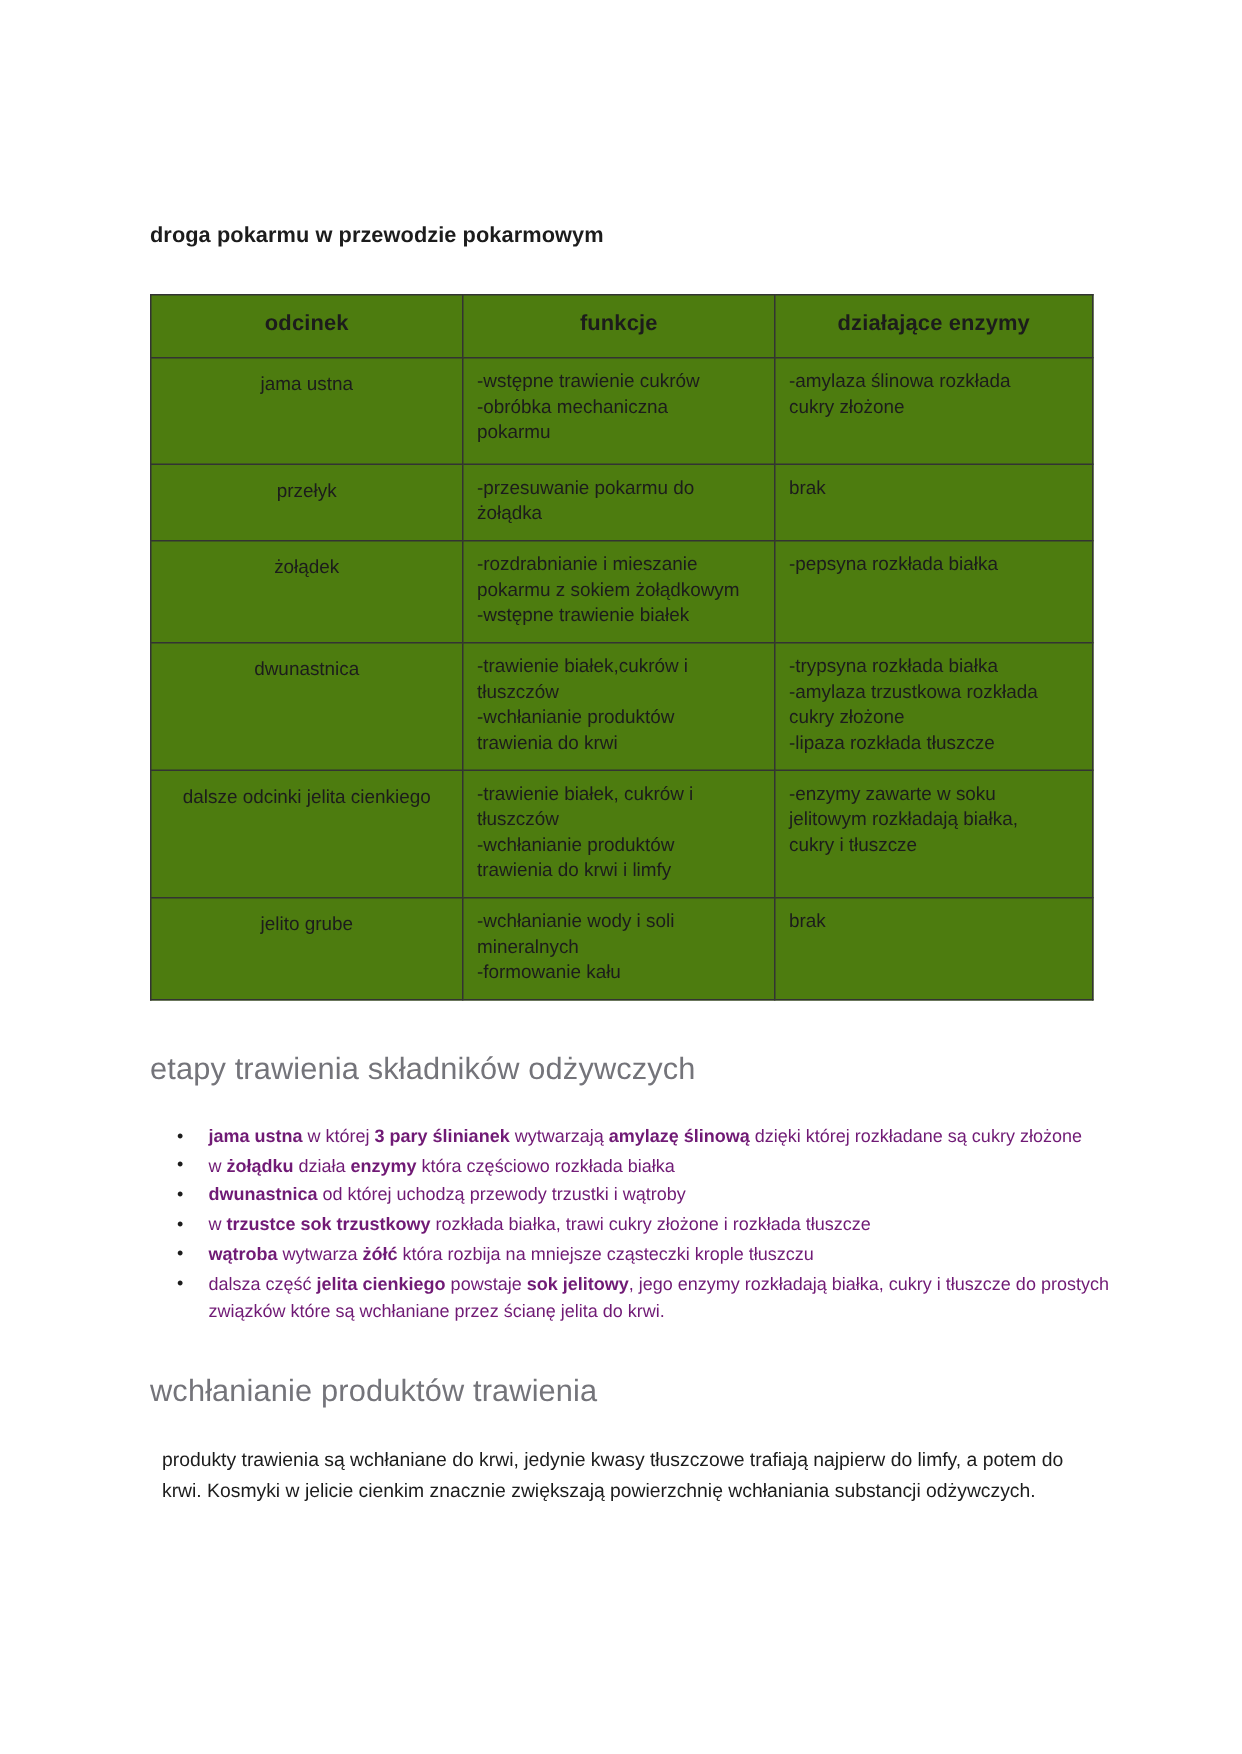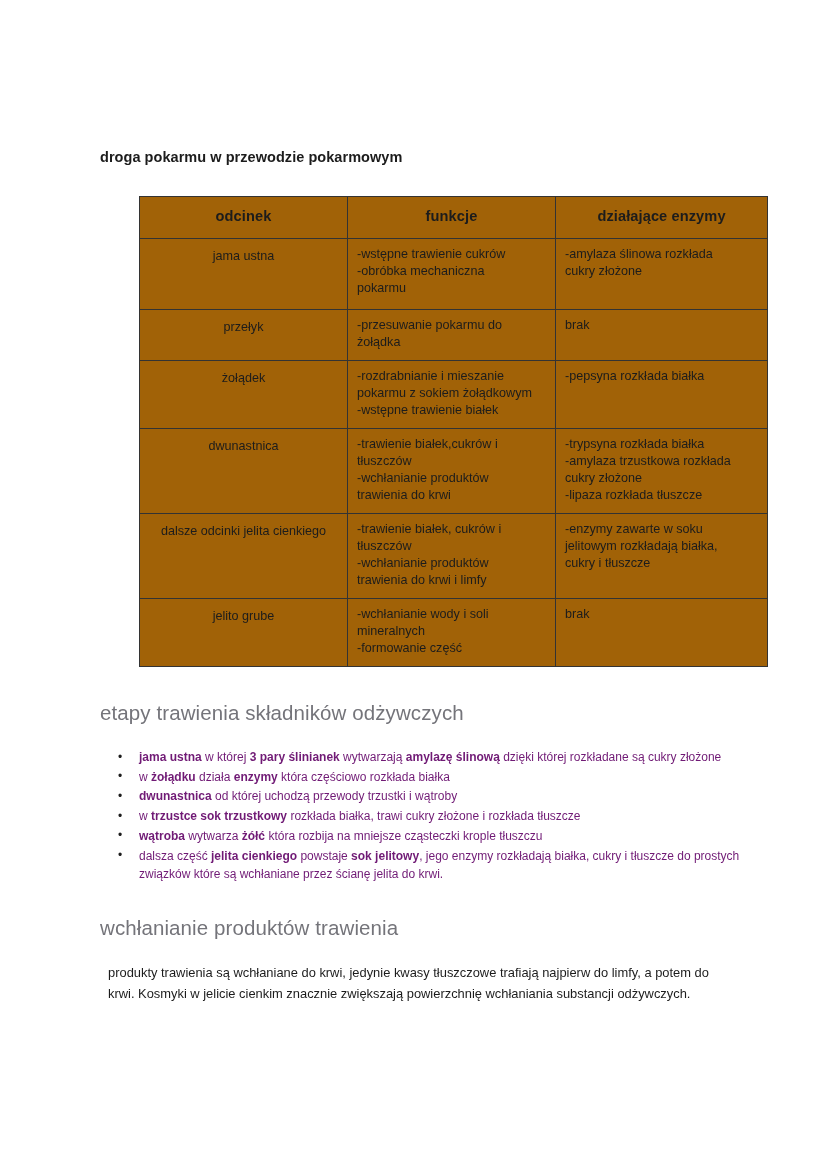--- a/index.html
+++ b/index.html
@@ -53,22 +53,21 @@
   .table-wrap {
     position: absolute;
     left: 100px;
     top: 196px;
     width: 628px;
   }
   table.digestion {
     border-collapse: collapse;
     width: 628px;
     table-layout: fixed;
-    background: #a16207;
-    margin-left: 39px;
+    background: #4d7c0f;
   }
   table.digestion col.c1 { width: 208px; }
   table.digestion col.c2 { width: 208px; }
   table.digestion col.c3 { width: 212px; }
 
   table.digestion th,
   table.digestion td {
     border: 1.4px solid #333333;
     vertical-align: top;
     font-size: 12.6px;
@@ -220,21 +219,21 @@
               <span class="ln">-enzymy zawarte w soku</span>
               <span class="ln">jelitowym rozkładają białka,</span>
               <span class="ln">cukry i tłuszcze</span>
             </td>
         </tr>
         <tr class="r-large">
           <td class="seg">jelito grube</td>
           <td class="fn">
               <span class="ln">-wchłanianie wody i soli</span>
               <span class="ln">mineralnych</span>
-              <span class="ln">-formowanie część</span>
+              <span class="ln">-formowanie kału</span>
             </td>
           <td class="en">
               <span class="ln">brak</span>
             </td>
         </tr>
       </tbody>
     </table>
   </div>
 
   <h2 id="title-stages" class="section-title">etapy trawienia składników odżywczych</h2>

